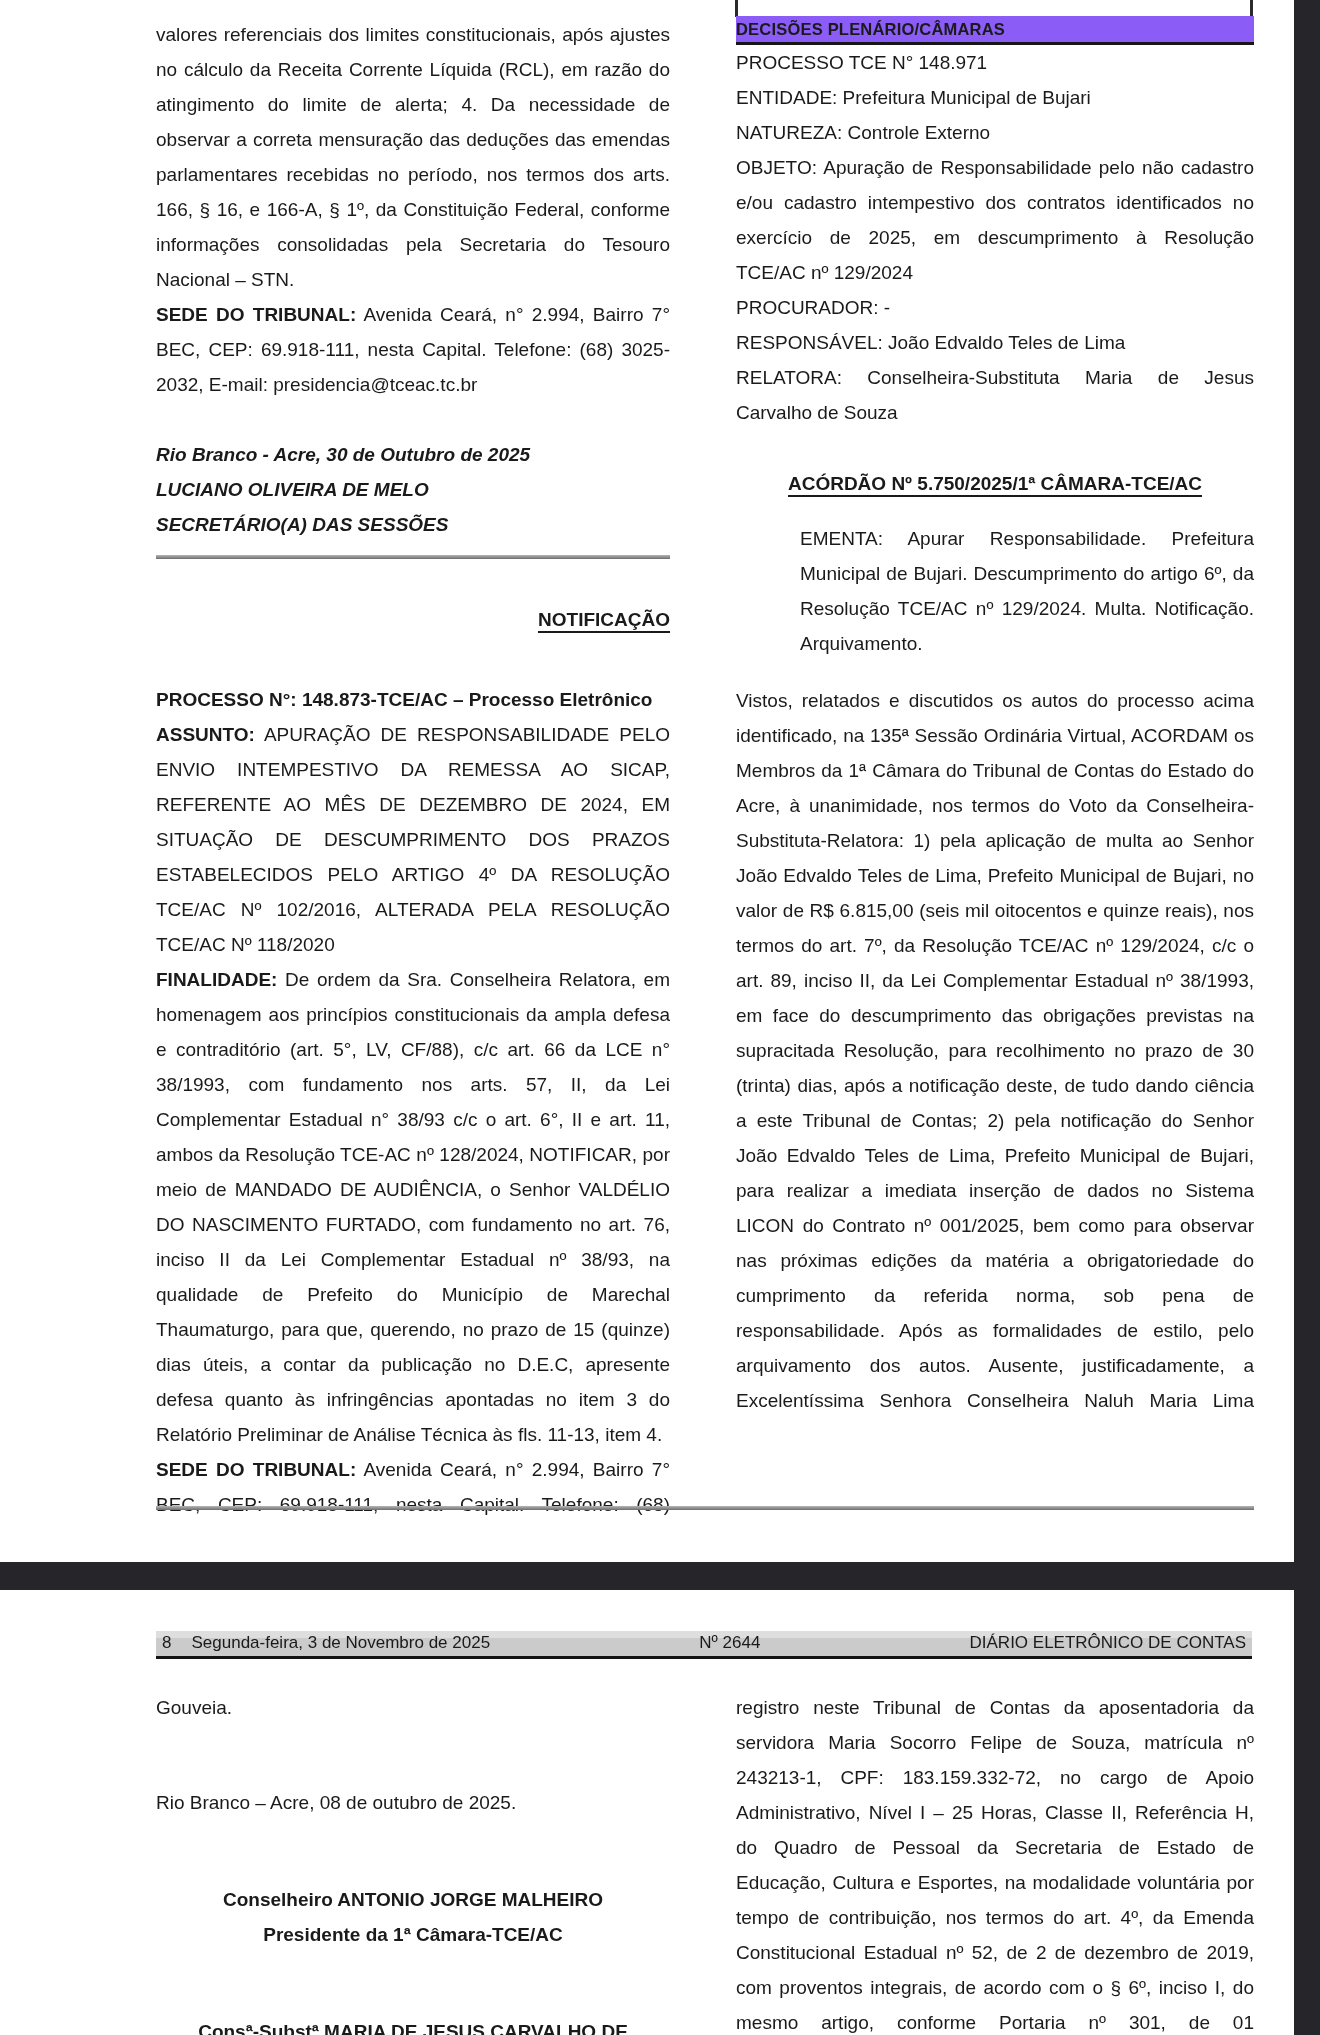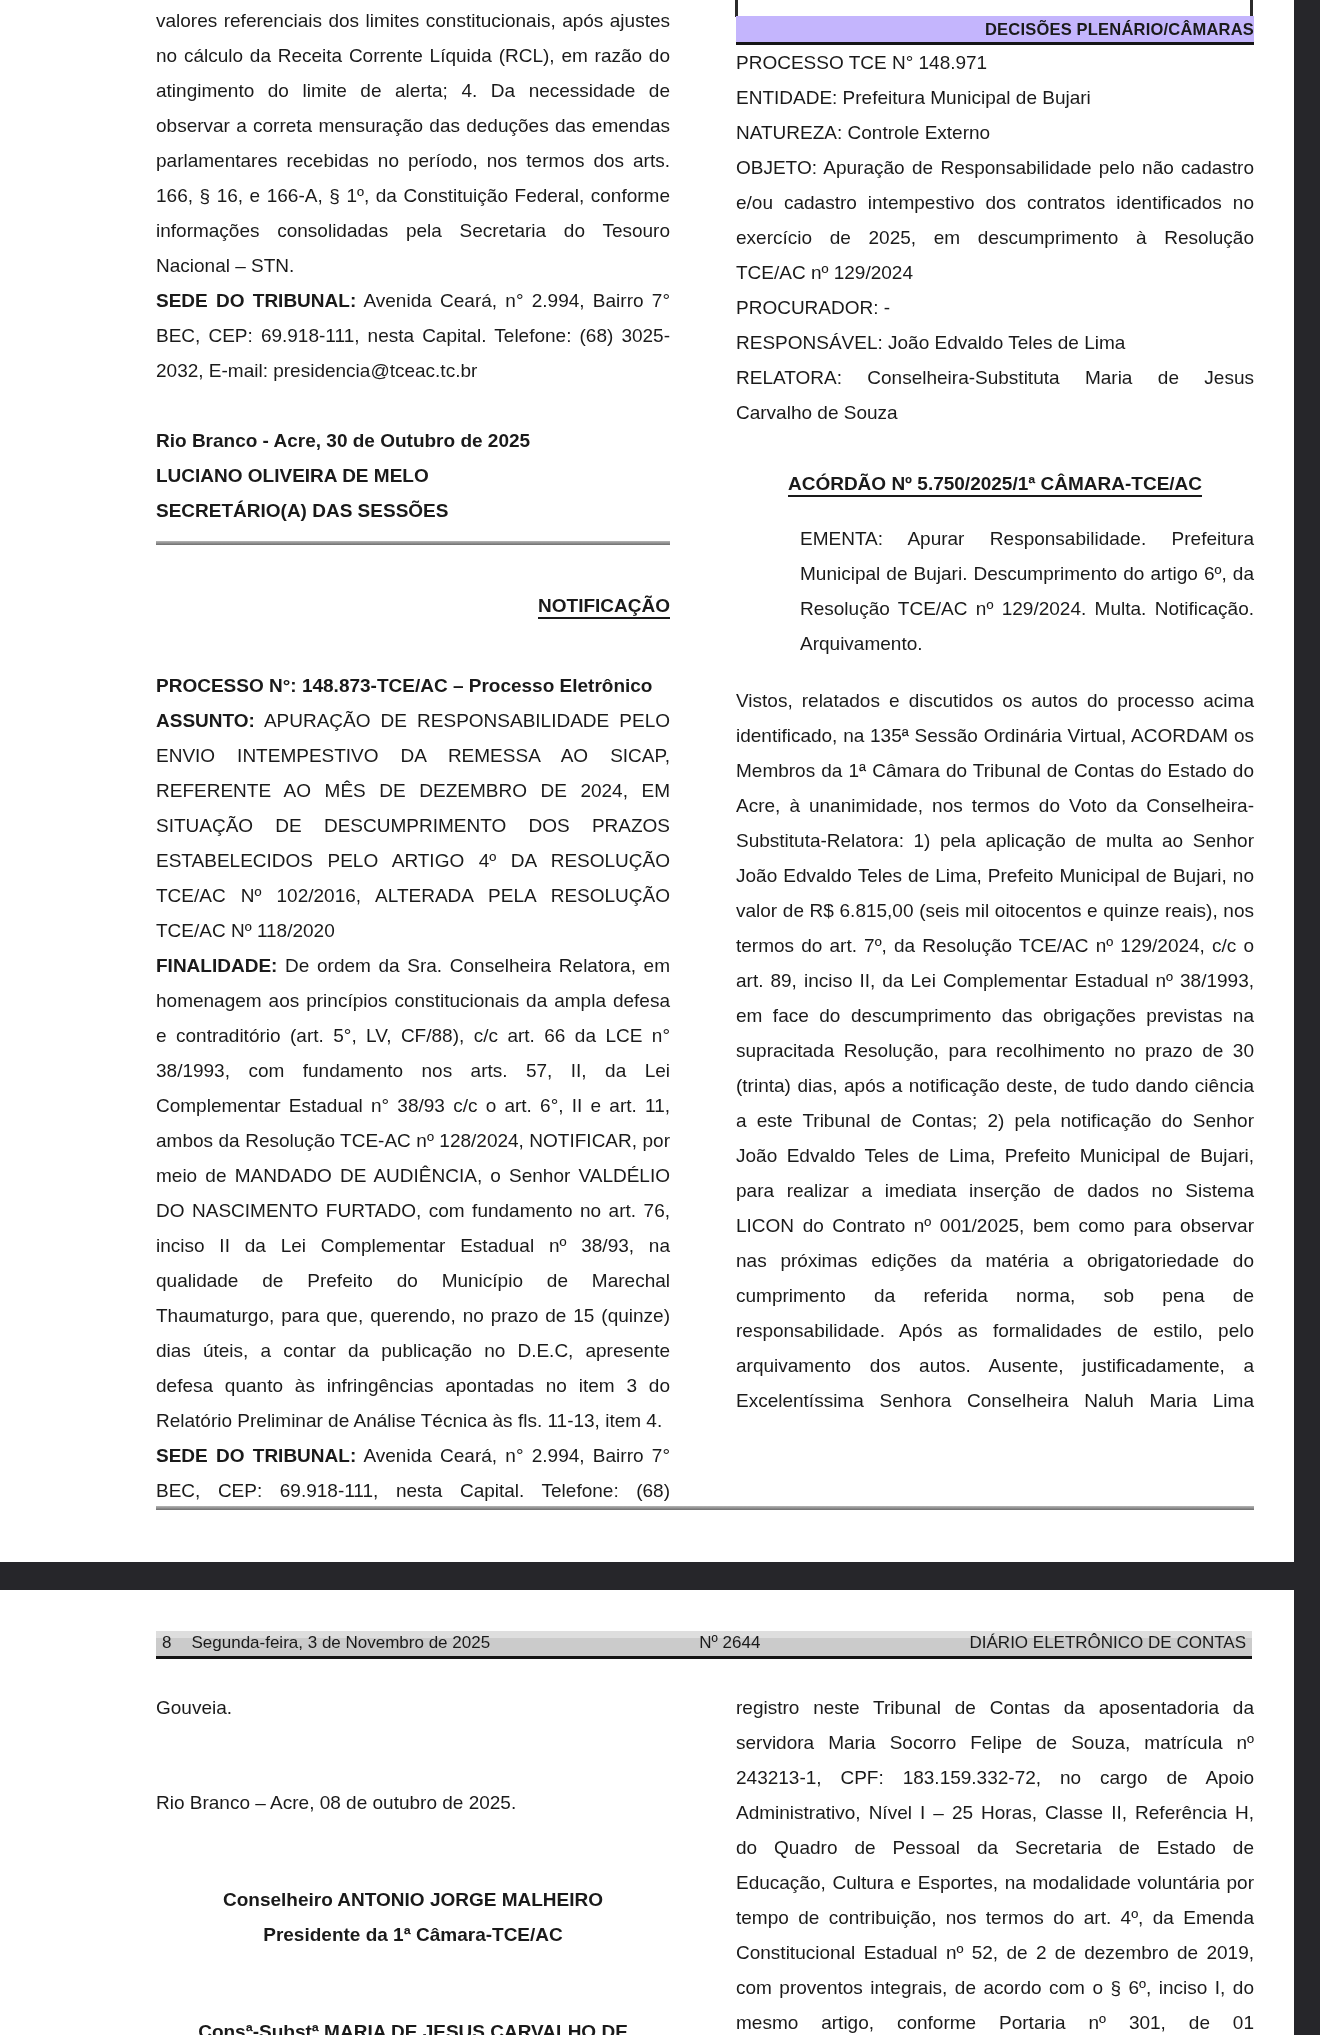--- a/index.html
+++ b/index.html
@@ -19,38 +19,38 @@
   .tick.l { left: 735px; }
   .tick.r { left: 1250px; }
 
   
   p { margin: 0; font-size: 19px; line-height: 35px; text-align: justify; }
   .b { font-weight: bold; }
   .cut { text-align-last: justify; }
   .center { text-align: center; text-align-last: center; }
 
   
-  .col-l1 { position: absolute; left: 156px; top: 3px;  width: 514px; }
+  .col-l1 { position: absolute; left: 156px; top: 17px;  width: 514px; }
   .col-r1 { position: absolute; left: 736px; top: 0;    width: 518px; }
 
-  .sig-block { margin-top: 35px; }
+  .sig-block { margin-top: 35px; font-style: italic; }
   .sig-block p { text-align: left; font-weight: bold; }
 
   .rule { height: 4px; background: linear-gradient(#b5b5b5, #6e6e6e); }
   .rule.after-sig { margin-top: 13px; }
   .bottom-rule { position: absolute; left: 156px; top: 1506px; width: 1098px; height: 4px;
                  background: linear-gradient(#b5b5b5, #6e6e6e); }
 
   .notice-title { margin-top: 43px; text-align: right; }
   .notice-title span { font-weight: bold; border-bottom: 2px solid #1a1a1a; padding-bottom: 1px; }
   .proc-head { margin-top: 45px; text-align: left; font-weight: bold; }
 
   
-  .banner { margin-top: 16px; height: 26px; background: #c4b5fd; border-bottom: 3px solid #161616;
-            display: flex; align-items: center; justify-content: flex-end; }
+  .banner { margin-top: 16px; height: 26px; background: #8b5cf6; border-bottom: 3px solid #161616;
+            display: flex; align-items: center; justify-content: flex-start; }
   .banner span { font-weight: bold; font-size: 16.5px; letter-spacing: 0.2px; }
   .r-first { }
   .plain { text-align: justify; }
   .acordao { margin-top: 36px; }
   .acordao span { font-weight: bold; border-bottom: 2px solid #1a1a1a; padding-bottom: 1px; }
   .ementa { margin-top: 20px; margin-left: 64px; }
   .vistos { margin-top: 22px; }
 
   
   .p2-header { position: absolute; left: 156px; top: 1631px; width: 1096px; height: 28px;

